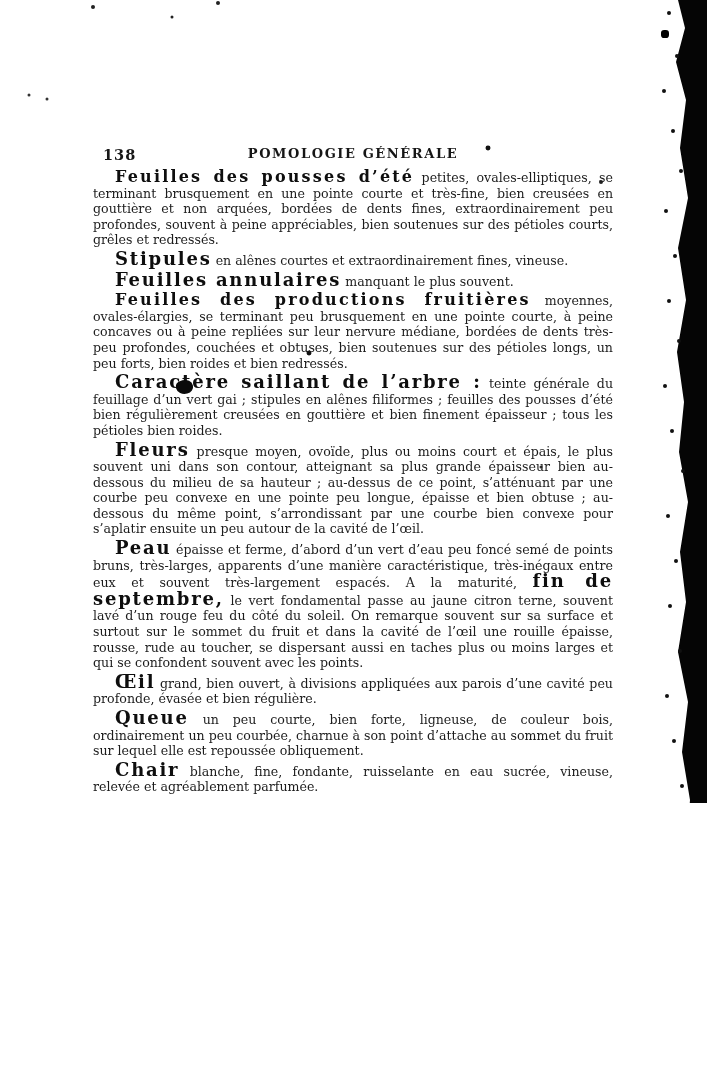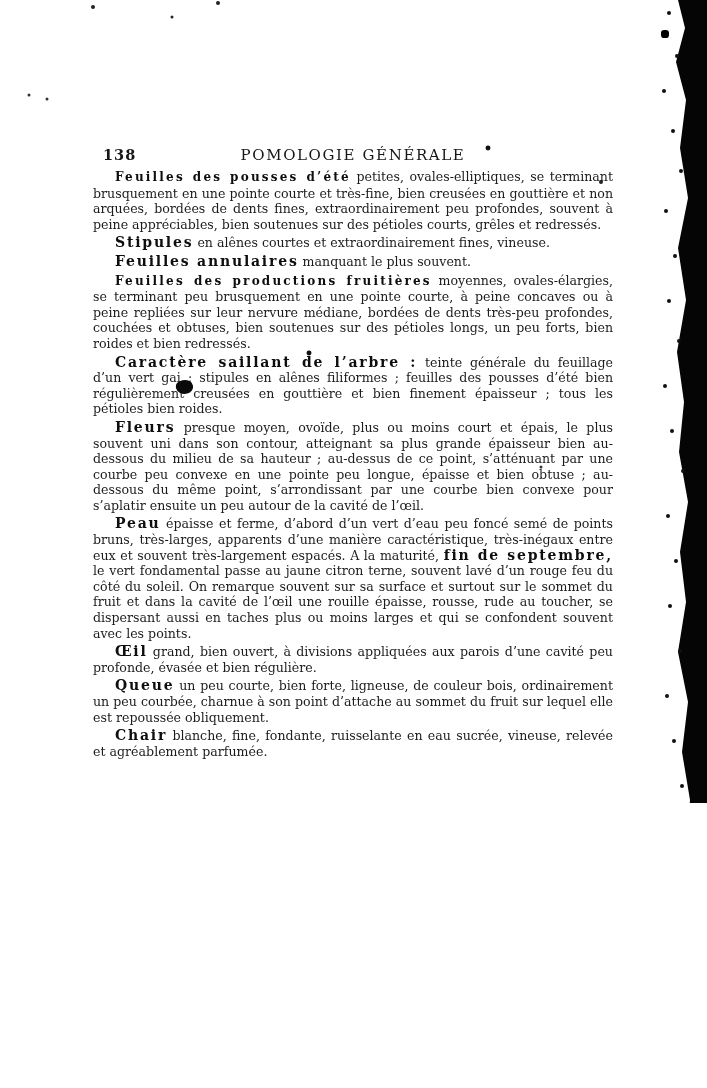--- a/index.html
+++ b/index.html
@@ -47,33 +47,33 @@
   .header {
     position:absolute; top:146px; left:93px; width:520px; height:20px;
     color:#161616;
   }
   .pagenum {
     position:absolute; left:10px; top:0;
     font-size:14.5px; font-weight:700; letter-spacing:1px;
   }
   .running-title {
     display:block; text-align:center;
-    font-size:15px; font-weight:400; letter-spacing:1.6px;
+    font-size:13px; font-weight:700; letter-spacing:1.6px;
   }
   .text-block {
     position:absolute; top:169px; left:93px; width:520px;
     text-align:justify;
     font-size:12.6px; line-height:15.6px;
     color:#1c1c1c;
   }
   .para { margin:0 0 3px 0; text-indent:22px; }
   .lead {
-    font-weight:700; letter-spacing:1.8px; font-size:14px; color:#0e0e0e;
+    font-weight:700; letter-spacing:1.8px; font-size:18px; color:#0e0e0e;
   }
-  .lead-lg { font-size:12px; letter-spacing:2.2px; }
+  .lead-lg { font-size:16px; letter-spacing:2.2px; }
   .ink-blot {
     position:absolute; left:176px; top:380px; width:17px; height:14px;
     background:#0a0a0a;
     border-radius:45% 60% 50% 65%;
     transform:rotate(-14deg);
   }
   .stray {
     position:absolute; left:227px; top:830px;
     font-size:13px; font-style:italic; color:#222;
     transform:rotate(-8deg);

